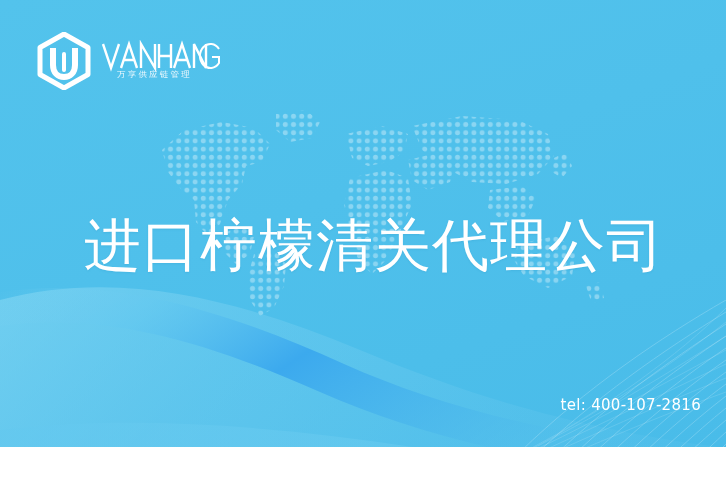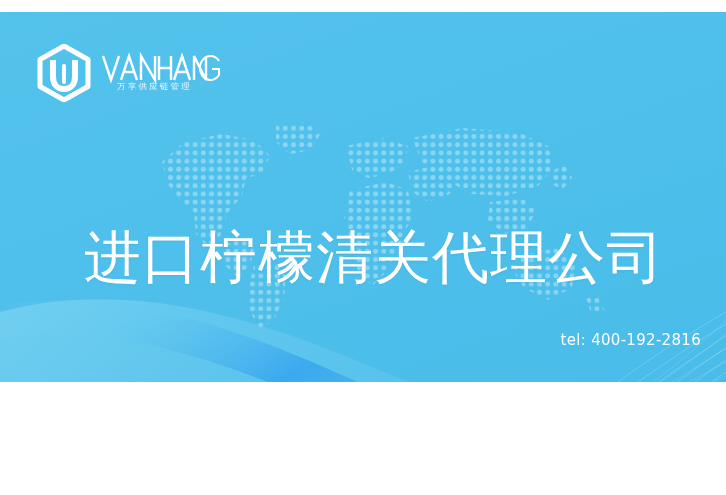--- a/index.html
+++ b/index.html
@@ -3,25 +3,24 @@
 <meta charset="utf-8">
 <style>
   html, body {
     margin: 0;
     padding: 0;
     background: #ffffff;
   }
   #banner {
     position: relative;
     width: 726px;
-    height: 370px;
+    height: 447px;
     overflow: hidden;
     background: #4c1d95;
     font-family: "Liberation Sans", sans-serif;
-    margin-top: 12px;
   }
 
   
   .bg-base {
     position: absolute;
     inset: 0;
     background: linear-gradient(160deg, #53c3ec 0%, #4fc0eb 45%, #49bce9 100%);
   }
   .bg-svg {
     position: absolute;
@@ -234,15 +233,15 @@
 
           <path d="M118,9 A10.5,12 0 1 0 118,23 L118,17 L111,17" stroke-width="2"></path>
         </g>
       </svg>
       <div class="logo-sub">万享供应链管理</div>
     </div>
   </div>
 
   <div class="headline">进口柠檬清关代理公司</div>
 
-  <div class="phone">tel: 400-192-2816</div>
+  <div class="phone">tel: 400-107-2816</div>
 
 </div>
 
 </body></html>

